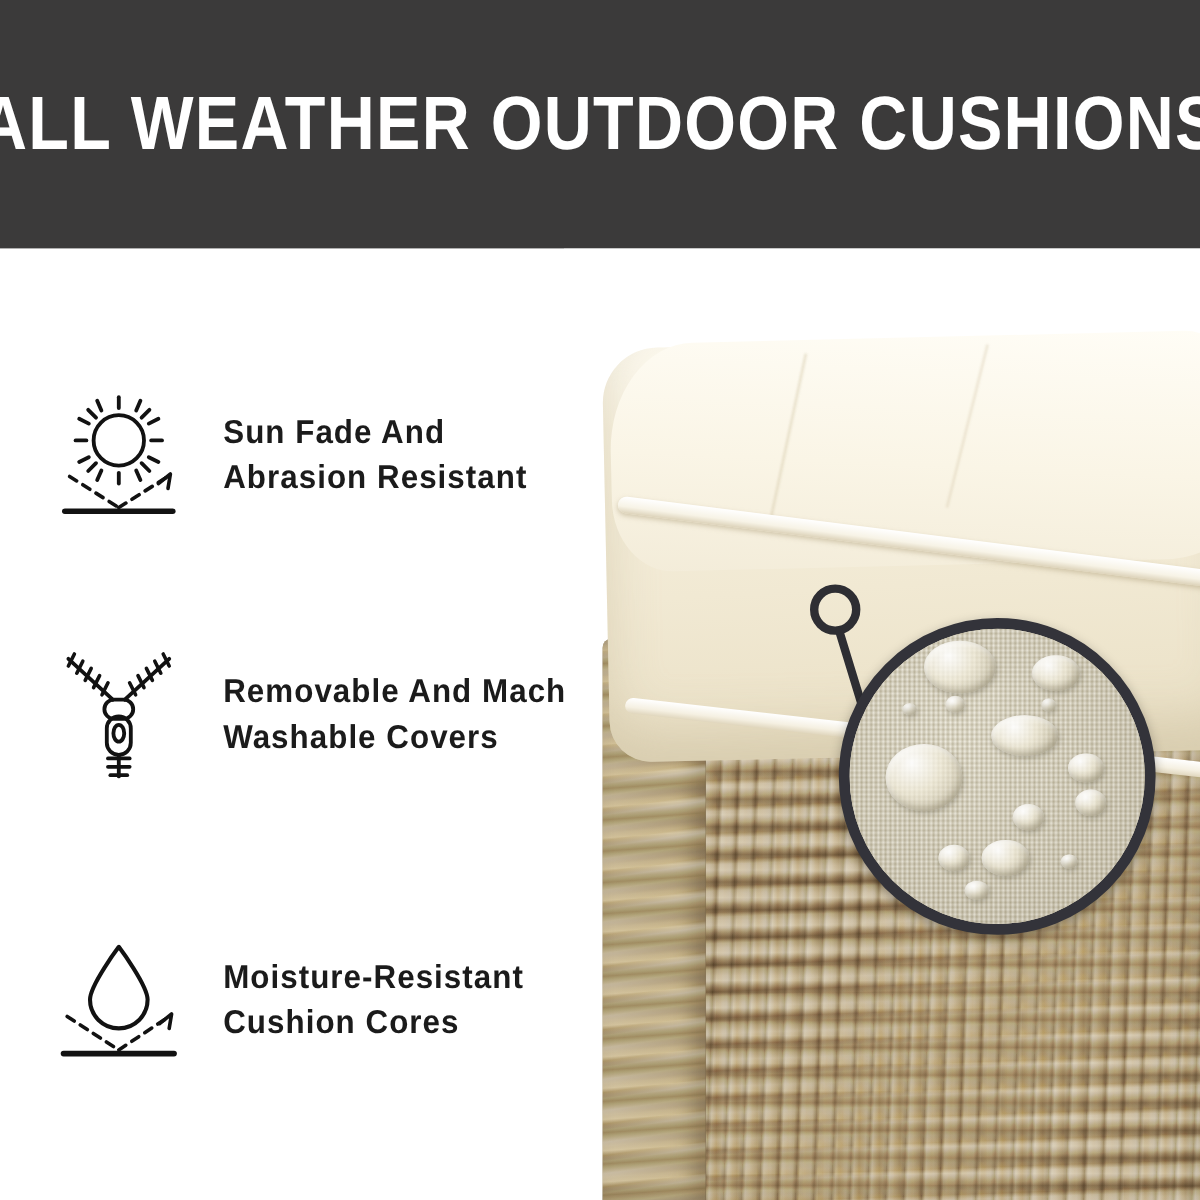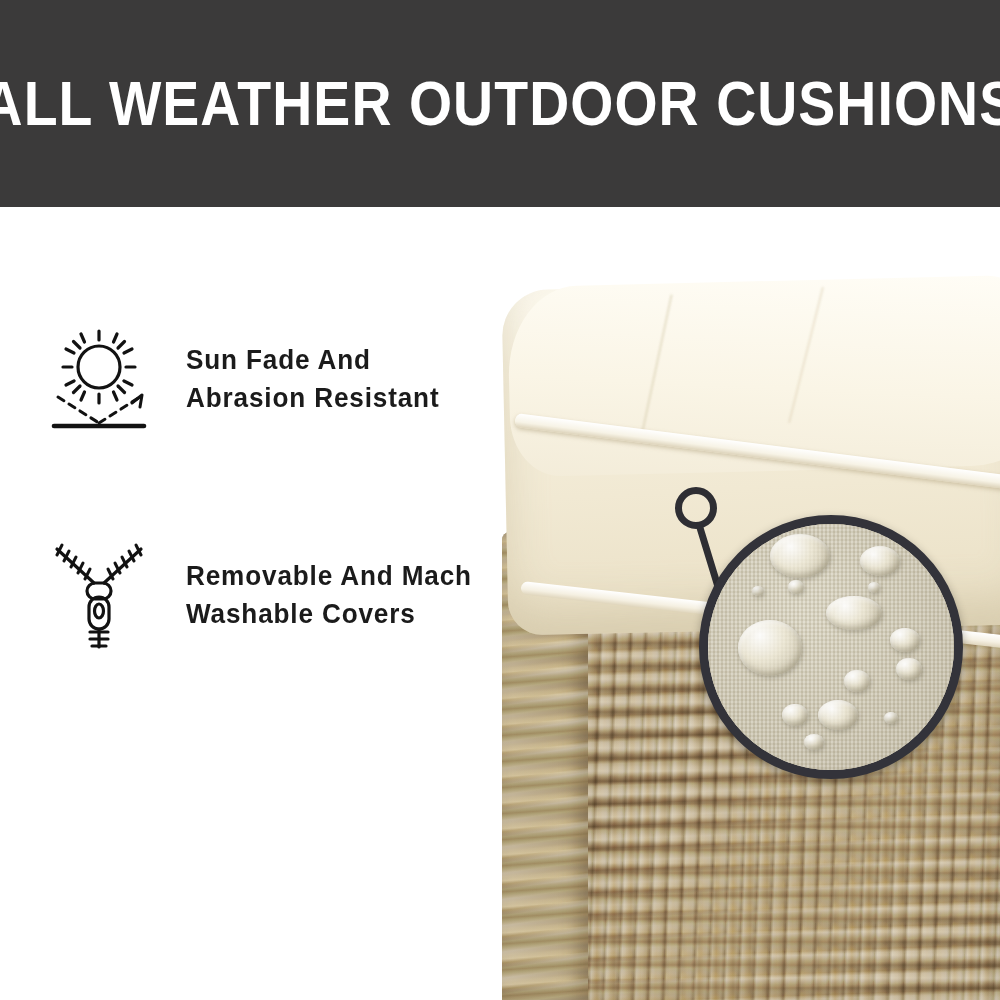--- a/index.html
+++ b/index.html
@@ -365,20 +365,35 @@
           <line x1="45" y1="100" x2="63" y2="100"></line>
           <line x1="47" y1="107" x2="61" y2="107"></line>
         </svg>
       </div>
       <div class="feature-text">
         <span class="ln">Removable And Machine</span>
         <span class="ln">Washable Covers</span>
       </div>
     </div>
 
+    <div class="feature-row r2">
+      <div class="feature-icon">
+        <svg width="110" height="100" viewBox="0 0 110 100" fill="none" stroke="#121212" stroke-width="3.4" stroke-linecap="round" stroke-linejoin="round">
+          <path d="M55 6 C55 6 31 38 31 50 a24 24 0 0 0 48 0 C79 38 55 6 55 6 Z" fill="none"></path>
+          <path d="M12 64 L55 92" stroke-dasharray="7 6" stroke-width="3"></path>
+          <path d="M55 92 L97 64" stroke-dasharray="7 6" stroke-width="3"></path>
+          <path d="M89 70 L99 62 L97 74" stroke-width="3" fill="none"></path>
+          <line x1="9" y1="95" x2="101" y2="95" stroke-width="4.8"></line>
+        </svg>
+      </div>
+      <div class="feature-text">
+        <span class="ln">Moisture-Resistant</span>
+        <span class="ln">Cushion Cores</span>
+      </div>
+    </div>
   </div>
 
   <div class="product">
     <div class="product-stage">
 
       <div class="wicker">
         <div class="wicker-face"></div>
         <div class="wicker-corner"></div>
         <div class="wicker-top-rail"></div>
       </div>

